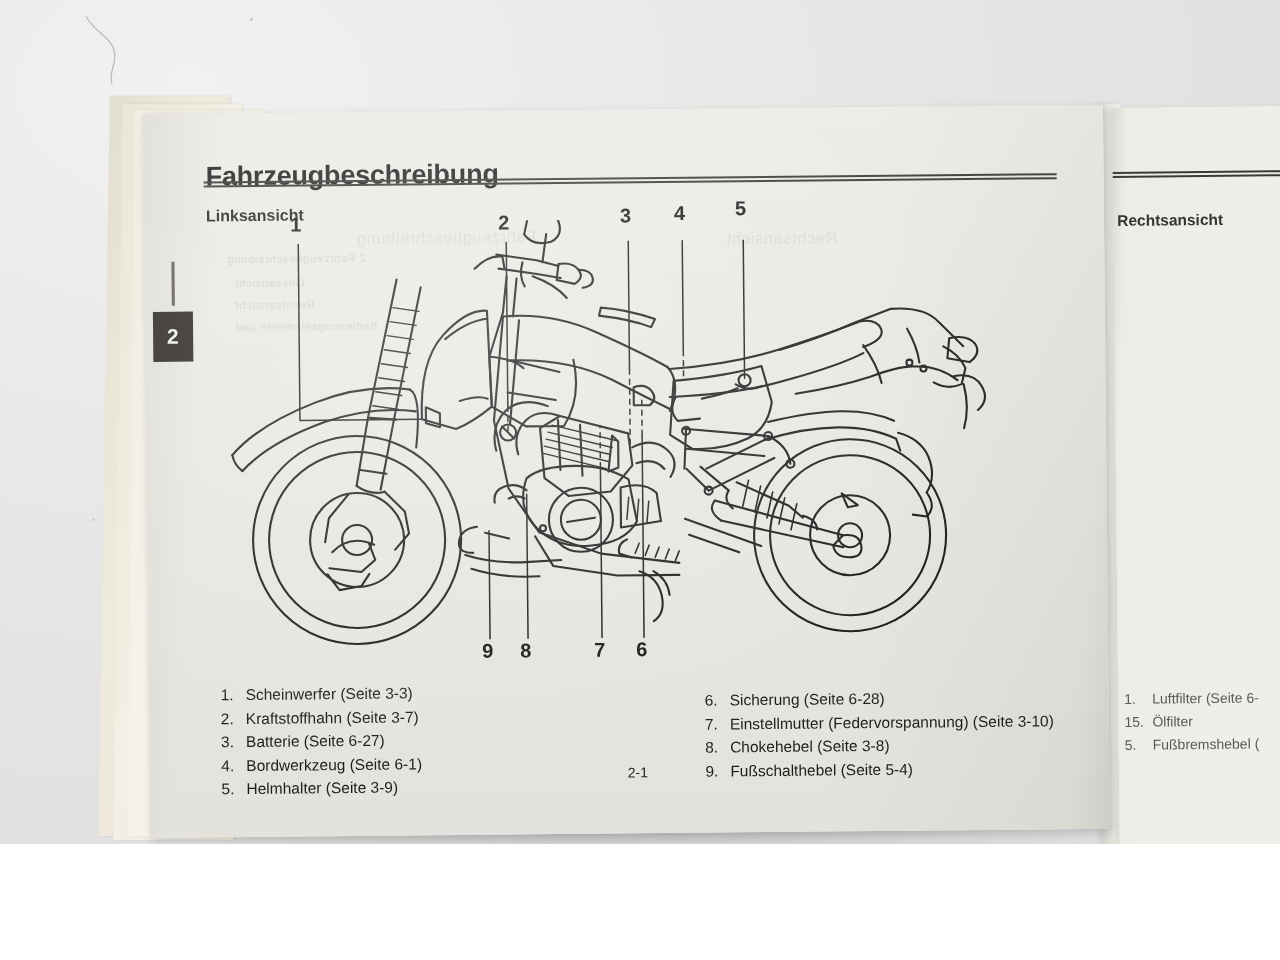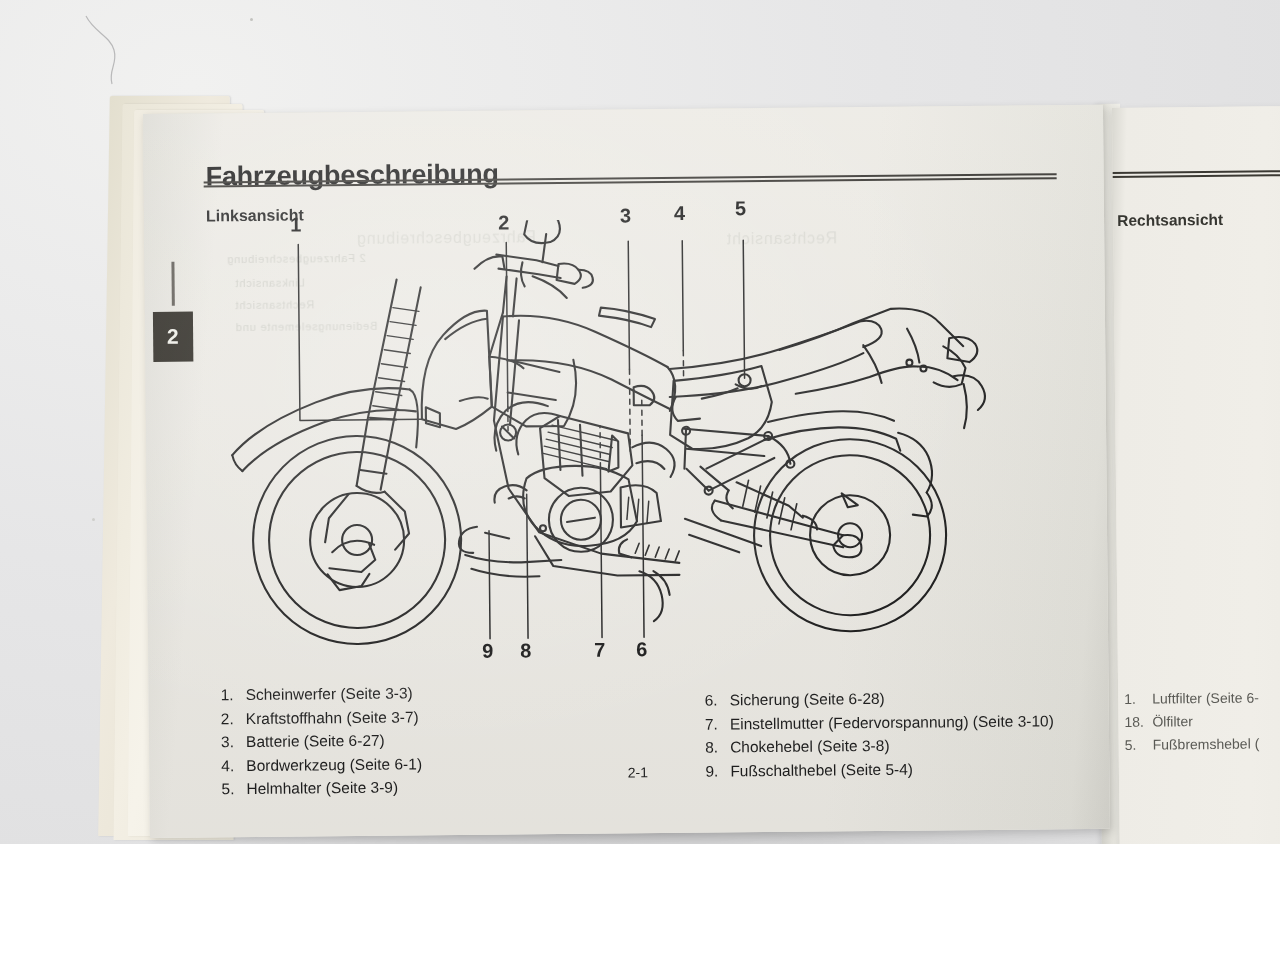--- a/index.html
+++ b/index.html
@@ -279,21 +279,21 @@
         <div class="r2"></div>
     </div>
     <div id="right-section-label">Rechtsansicht</div>
 
     <div id="right-legend">
       <div class="legend-row">
         <span class="legend-num">1.</span>
         <span>Luftfilter (Seite 6-</span>
       </div>
       <div class="legend-row">
-        <span class="legend-num">18.</span>
+        <span class="legend-num">15.</span>
         <span>Ölfilter</span>
       </div>
       <div class="legend-row">
         <span class="legend-num">5.</span>
         <span>Fußbremshebel (</span>
       </div>
     </div>
   </div>
 
   <div id="left-page">

